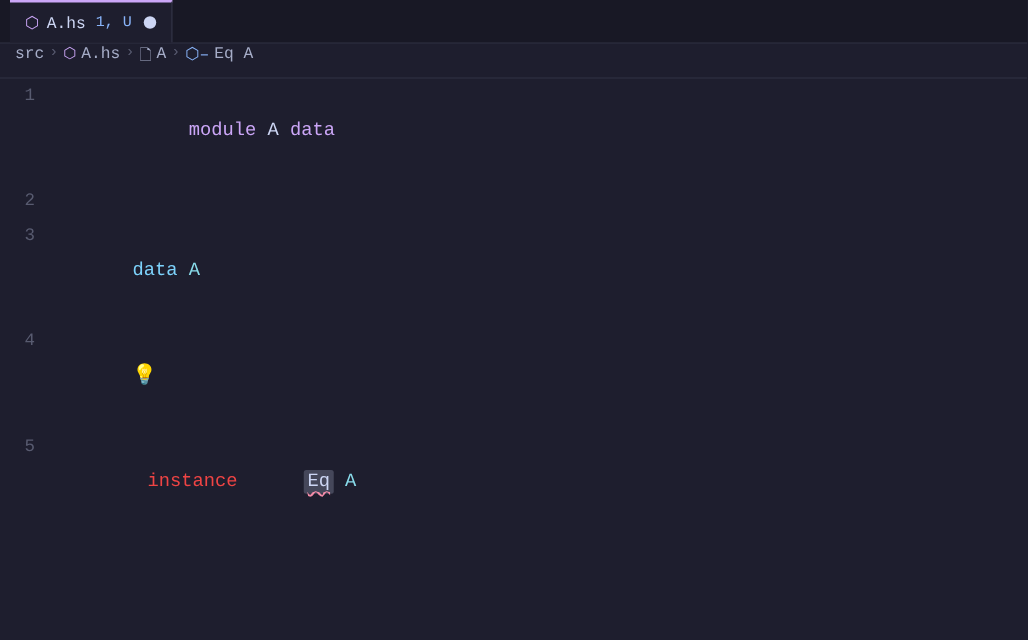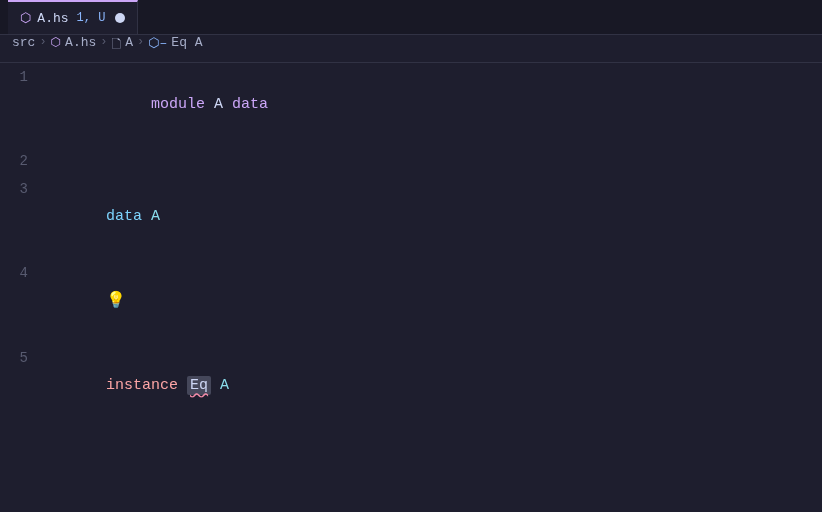--- a/index.html
+++ b/index.html
@@ -126,30 +126,31 @@
       line-height: 28px;
       font-size: 15px;
       padding-left: 4px;
     }
 
     
     .kw-module { color: #cba6f7; padding-left: 45px; }
     .kw-name   { color: #cdd6f4; }
     .kw-where  { color: #cba6f7; }
     .kw-data   { color: #7dd3fc; }
-    .kw-instance { color: #fca5a5; }
+    .kw-instance { color: #ef4444; margin-left: 12px; }
     .type-name { color: #89dceb; }
     .highlight-box {
       background: #45475a;
       border-radius: 2px;
       padding: 0 2px;
     }
     .squiggly {
       text-decoration: underline wavy #f38ba8;
       text-underline-offset: 3px;
+      margin-left: 44px;
     }
 
     .lightbulb {
       font-size: 16px;
       line-height: 28px;
     }
   </style>
 </head>
 <body>
 

